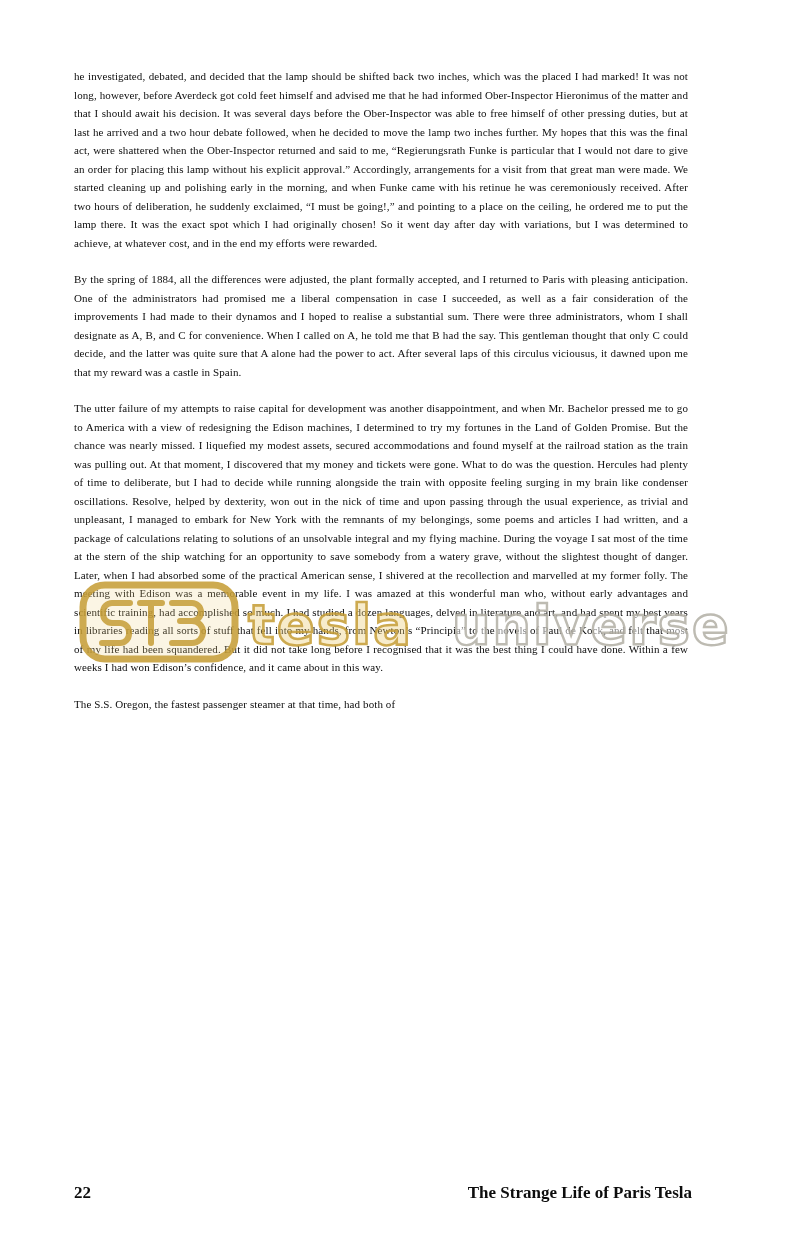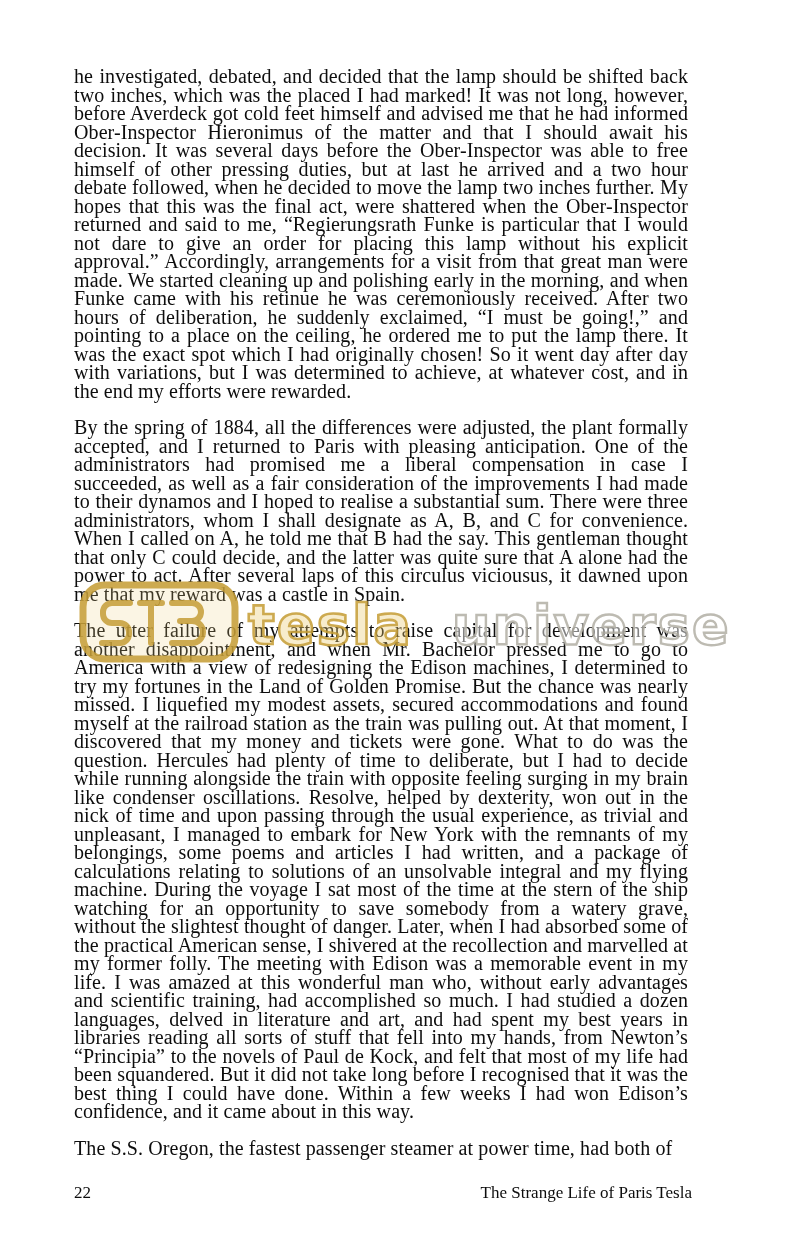--- a/index.html
+++ b/index.html
@@ -8,21 +8,21 @@
     width:800px;height:1236px;
     margin:0 auto;
     background:#ffffff;
     overflow:hidden;
     font-family:"Liberation Serif", serif;
     color:#0d0d0d;
   }
   .content{
     position:absolute;
     left:74px;top:67px;width:614px;
-    font-size:20px;
+    font-size:11px;
     line-height:18.5px;
     text-align:justify;
     letter-spacing:0.1px;
   }
   .content p{margin:0 0 18px 0;}
   .watermark{
     position:absolute;
     left:78px;top:581px;
     width:706px;height:84px;
     opacity:0.88;
@@ -53,36 +53,36 @@
   .wm-emblem-fill{
     fill:rgba(240,212,130,0.25);
     stroke:#c79f38;
   }
   .footer{
     position:absolute;
     left:74px;top:1183px;width:618px;
     display:flex;
     justify-content:space-between;
     align-items:baseline;
-    font-weight:normal;
+    font-weight:bold;
     font-size:17px;
     line-height:20px;
     text-align:right;
   }
 </style>
 </head>
 <body>
 
 <div class="page">
 
   <div class="content">
     <p>he investigated, debated, and decided that the lamp should be shifted back two inches, which was the placed I had marked! It was not long, however, before Averdeck got cold feet himself and advised me that he had informed Ober-Inspector Hieronimus of the matter and that I should await his decision. It was several days before the Ober-Inspector was able to free himself of other pressing duties, but at last he arrived and a two hour debate followed, when he decided to move the lamp two inches further. My hopes that this was the final act, were shattered when the Ober-Inspector returned and said to me, “Regierungsrath Funke is particular that I would not dare to give an order for placing this lamp without his explicit approval.” Accordingly, arrangements for a visit from that great man were made. We started cleaning up and polishing early in the morning, and when Funke came with his retinue he was ceremoniously received. After two hours of deliberation, he suddenly exclaimed, “I must be going!,” and pointing to a place on the ceiling, he ordered me to put the lamp there. It was the exact spot which I had originally chosen! So it went day after day with variations, but I was determined to achieve, at whatever cost, and in the end my efforts were rewarded.</p>
     <p>By the spring of 1884, all the differences were adjusted, the plant formally accepted, and I returned to Paris with pleasing anticipation. One of the administrators had promised me a liberal compensation in case I succeeded, as well as a fair consideration of the improvements I had made to their dynamos and I hoped to realise a substantial sum. There were three administrators, whom I shall designate as A, B, and C for convenience. When I called on A, he told me that B had the say. This gentleman thought that only C could decide, and the latter was quite sure that A alone had the power to act. After several laps of this circulus viciousus, it dawned upon me that my reward was a castle in Spain.</p>
     <p>The utter failure of my attempts to raise capital for development was another disappointment, and when Mr. Bachelor pressed me to go to America with a view of redesigning the Edison machines, I determined to try my fortunes in the Land of Golden Promise. But the chance was nearly missed. I liquefied my modest assets, secured accommodations and found myself at the railroad station as the train was pulling out. At that moment, I discovered that my money and tickets were gone. What to do was the question. Hercules had plenty of time to deliberate, but I had to decide while running alongside the train with opposite feeling surging in my brain like condenser oscillations. Resolve, helped by dexterity, won out in the nick of time and upon passing through the usual experience, as trivial and unpleasant, I managed to embark for New York with the remnants of my belongings, some poems and articles I had written, and a package of calculations relating to solutions of an unsolvable integral and my flying machine. During the voyage I sat most of the time at the stern of the ship watching for an opportunity to save somebody from a watery grave, without the slightest thought of danger. Later, when I had absorbed some of the practical American sense, I shivered at the recollection and marvelled at my former folly. The meeting with Edison was a memorable event in my life. I was amazed at this wonderful man who, without early advantages and scientific training, had accomplished so much. I had studied a dozen languages, delved in literature and art, and had spent my best years in libraries reading all sorts of stuff that fell into my hands, from Newton’s “Principia” to the novels of Paul de Kock, and felt that most of my life had been squandered. But it did not take long before I recognised that it was the best thing I could have done. Within a few weeks I had won Edison’s confidence, and it came about in this way.</p>
-    <p>The S.S. Oregon, the fastest passenger steamer at power time, had both of</p>
+    <p>The S.S. Oregon, the fastest passenger steamer at that time, had both of</p>
   </div>
 
   <div class="watermark">
     <svg width="706" height="84" viewBox="0 0 706 84" xmlns="http://www.w3.org/2000/svg">
       <g>
         <rect class="wm-emblem-fill" x="5" y="4" width="152" height="74" rx="22" stroke-width="7"></rect>
         <path class="wm-emblem" stroke-width="6" d="M 52 22 H 34 a 9 9 0 0 0 -9 9 v 2 a 9 9 0 0 0 9 9 h 8 a 9 9 0 0 1 9 9 v 2 a 9 9 0 0 1 -9 9 H 24"></path>
         <path class="wm-emblem" stroke-width="6" d="M 62 22 h 22 M 73 22 v 40"></path>
         <path class="wm-emblem" stroke-width="6" d="M 94 22 h 20 a 9 9 0 0 1 0 18 h -12 m 12 0 a 10 10 0 0 1 0 22 h -20"></path>
       </g>

